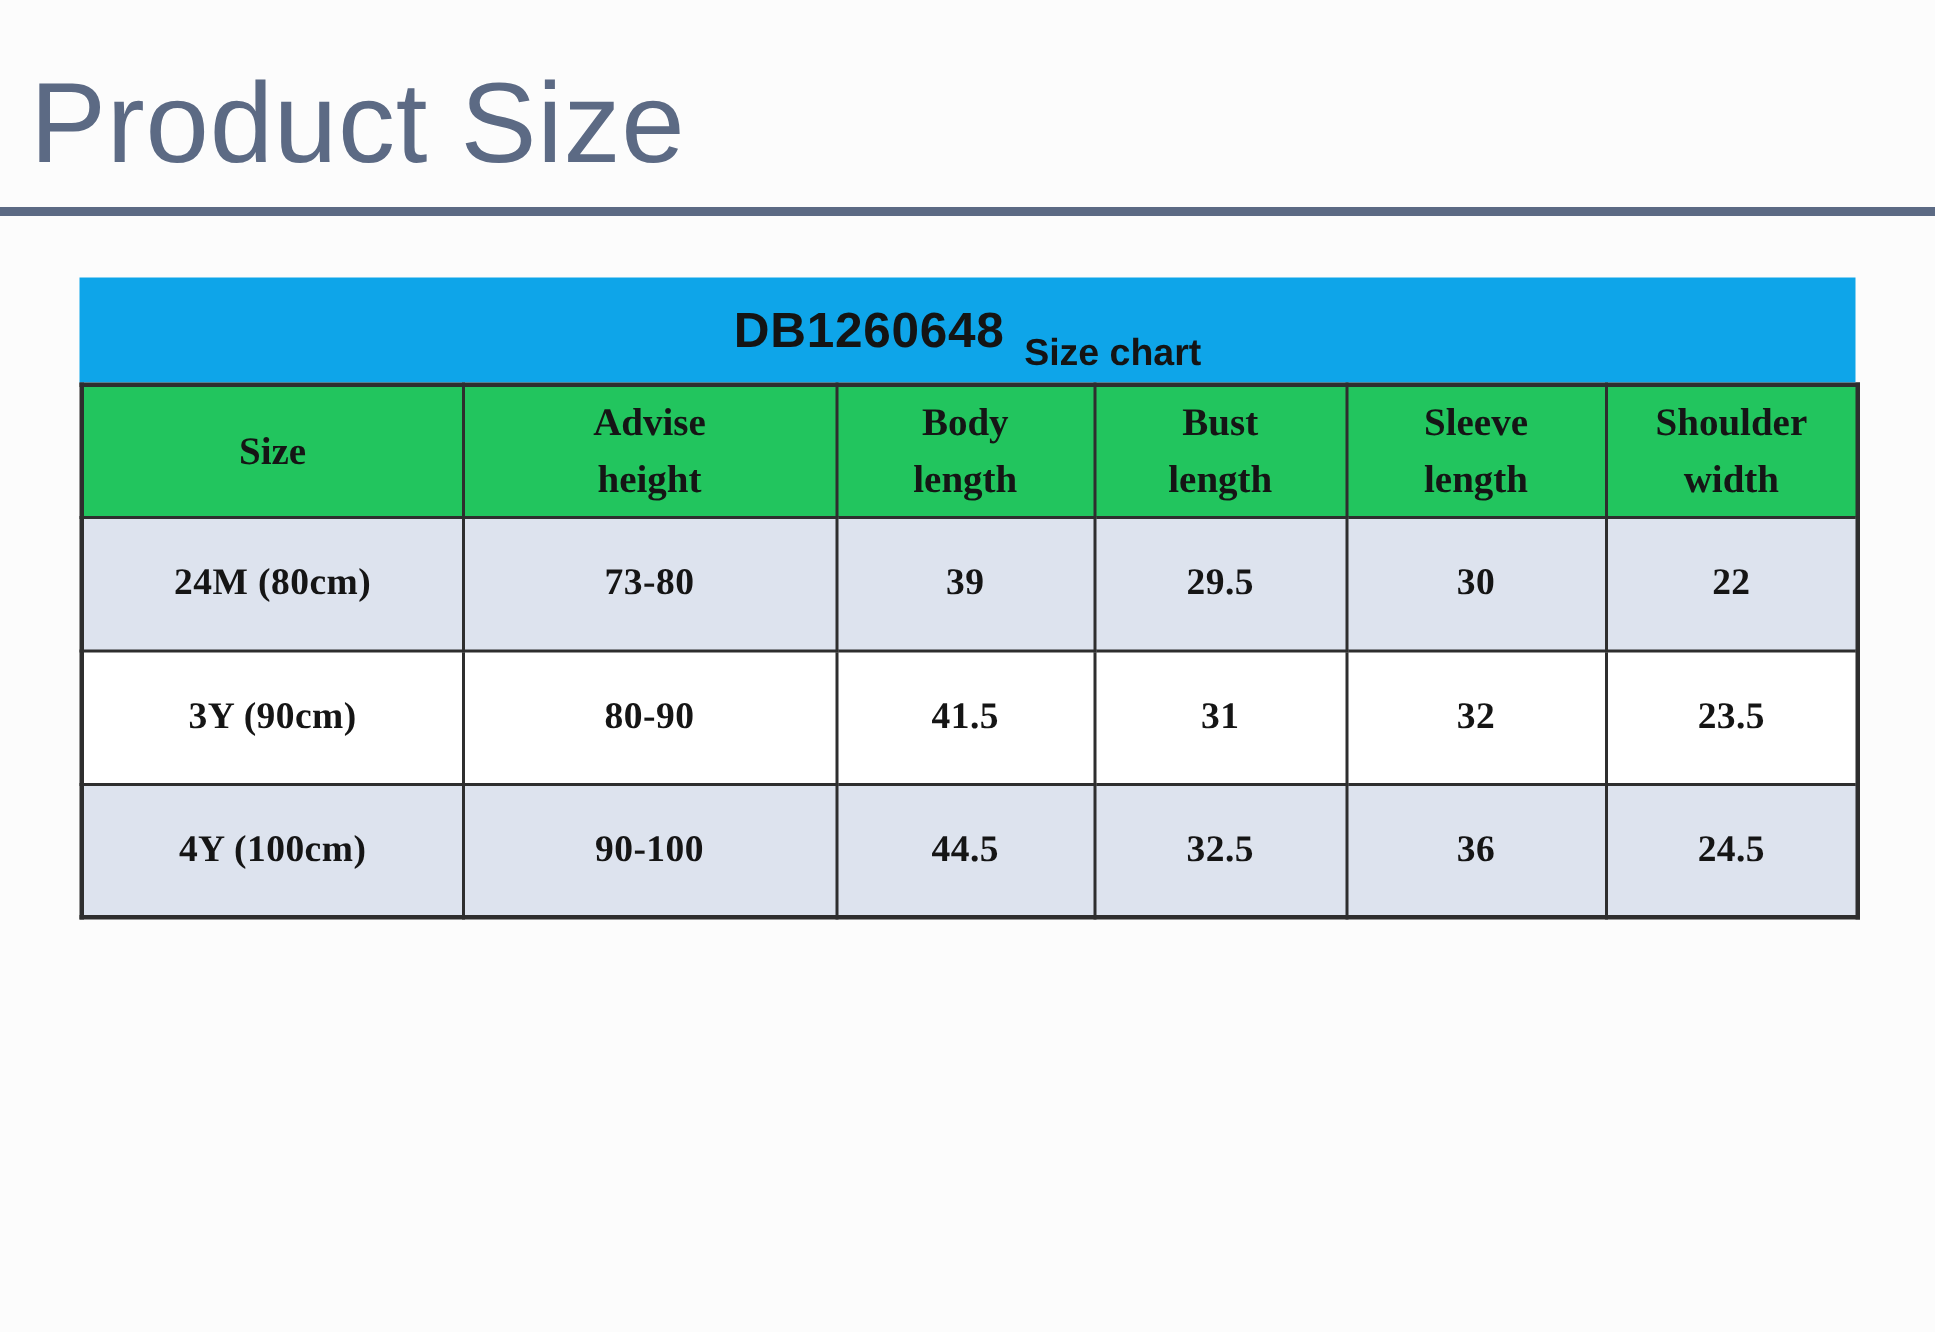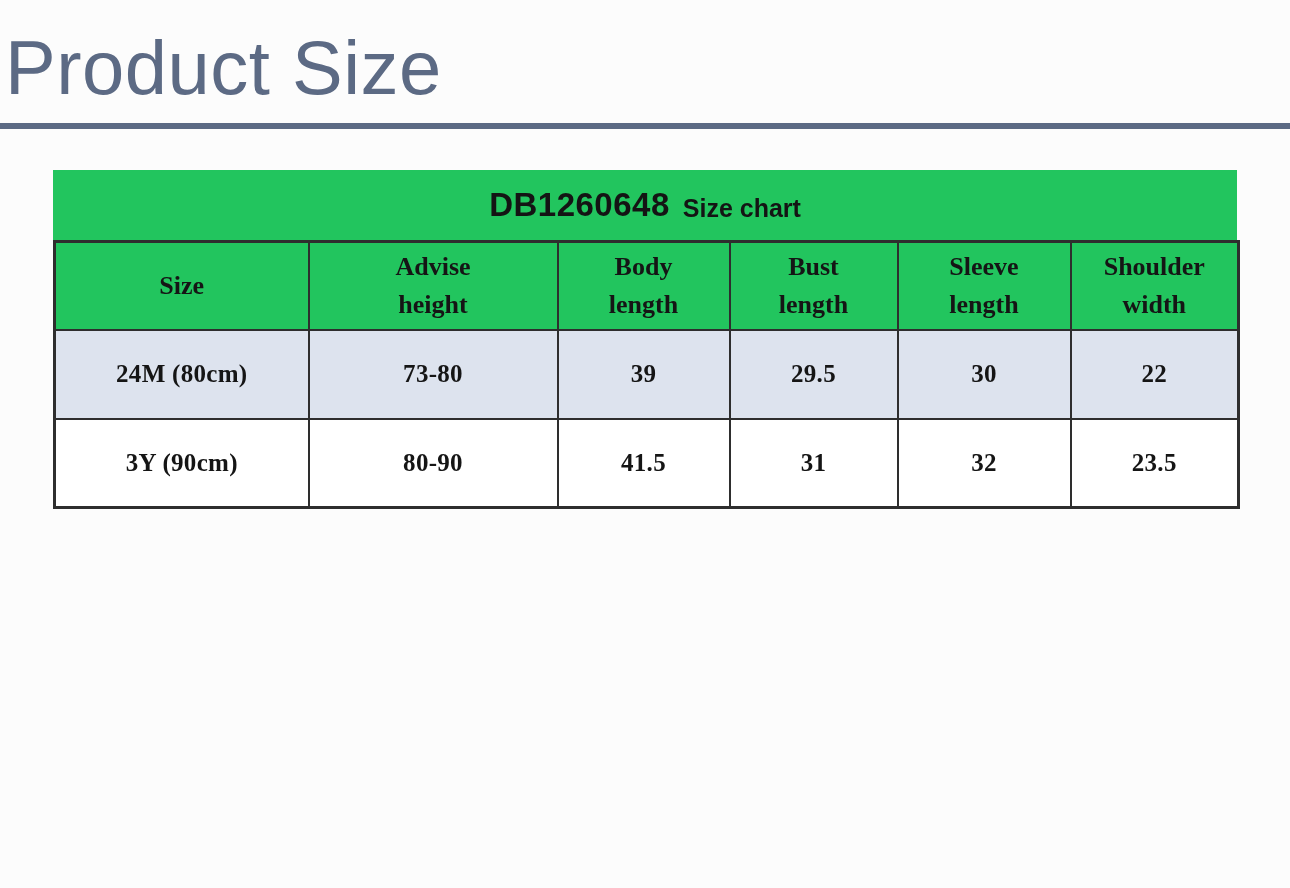--- a/index.html
+++ b/index.html
@@ -6,21 +6,21 @@
     margin: 0;
     padding: 0;
     width: 1290px;
     height: 888px;
     overflow: hidden;
     background: #fcfcfc;
     font-family: "Liberation Sans", sans-serif;
   }
 
   .page-title {
-    margin: 0;
+    margin: 15px;
     padding: 30px 0 0 5px;
     font-size: 76px;
     font-weight: 400;
     line-height: 1;
     color: #5c6a84;
     letter-spacing: 0.5px;
   }
 
   .title-divider {
     margin-top: 17px;
@@ -29,37 +29,37 @@
     background: #5c6a84;
   }
 
   .chart-section {
     margin: 41px 53px 0 53px;
     width: 1184px;
   }
 
   .band {
     height: 70px;
-    background: #22c55e;
+    background: #0ea5e9;
     display: flex;
     align-items: center;
     justify-content: center;
     gap: 13px;
     color: #141414;
   }
   .band .code {
     font-size: 33px;
     font-weight: 700;
     letter-spacing: 0.5px;
   }
   .band .band-label {
     font-size: 25px;
     font-weight: 700;
     position: relative;
-    top: 3px;
+    top: 15px;
   }
 
   table.size-table {
     width: 1184px;
     table-layout: fixed;
     border-collapse: collapse;
     border: 3px solid #2e2e2e;
     font-family: "Liberation Serif", serif;
     color: #151515;
   }
@@ -141,17 +141,25 @@
           <td>22</td>
         </tr>
         <tr>
           <td>3Y (90cm)</td>
           <td>80-90</td>
           <td>41.5</td>
           <td>31</td>
           <td>32</td>
           <td>23.5</td>
         </tr>
+        <tr>
+          <td>4Y (100cm)</td>
+          <td>90-100</td>
+          <td>44.5</td>
+          <td>32.5</td>
+          <td>36</td>
+          <td>24.5</td>
+        </tr>
       </tbody>
     </table>
 
   </section>
 </div>
 
 </body></html>

